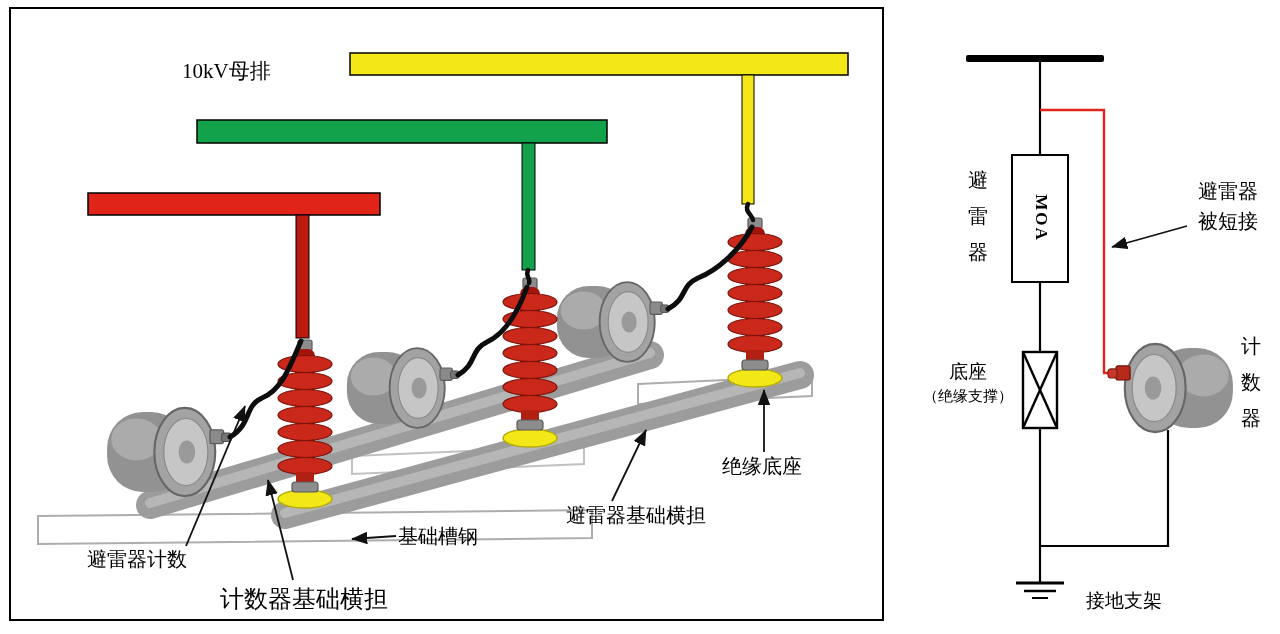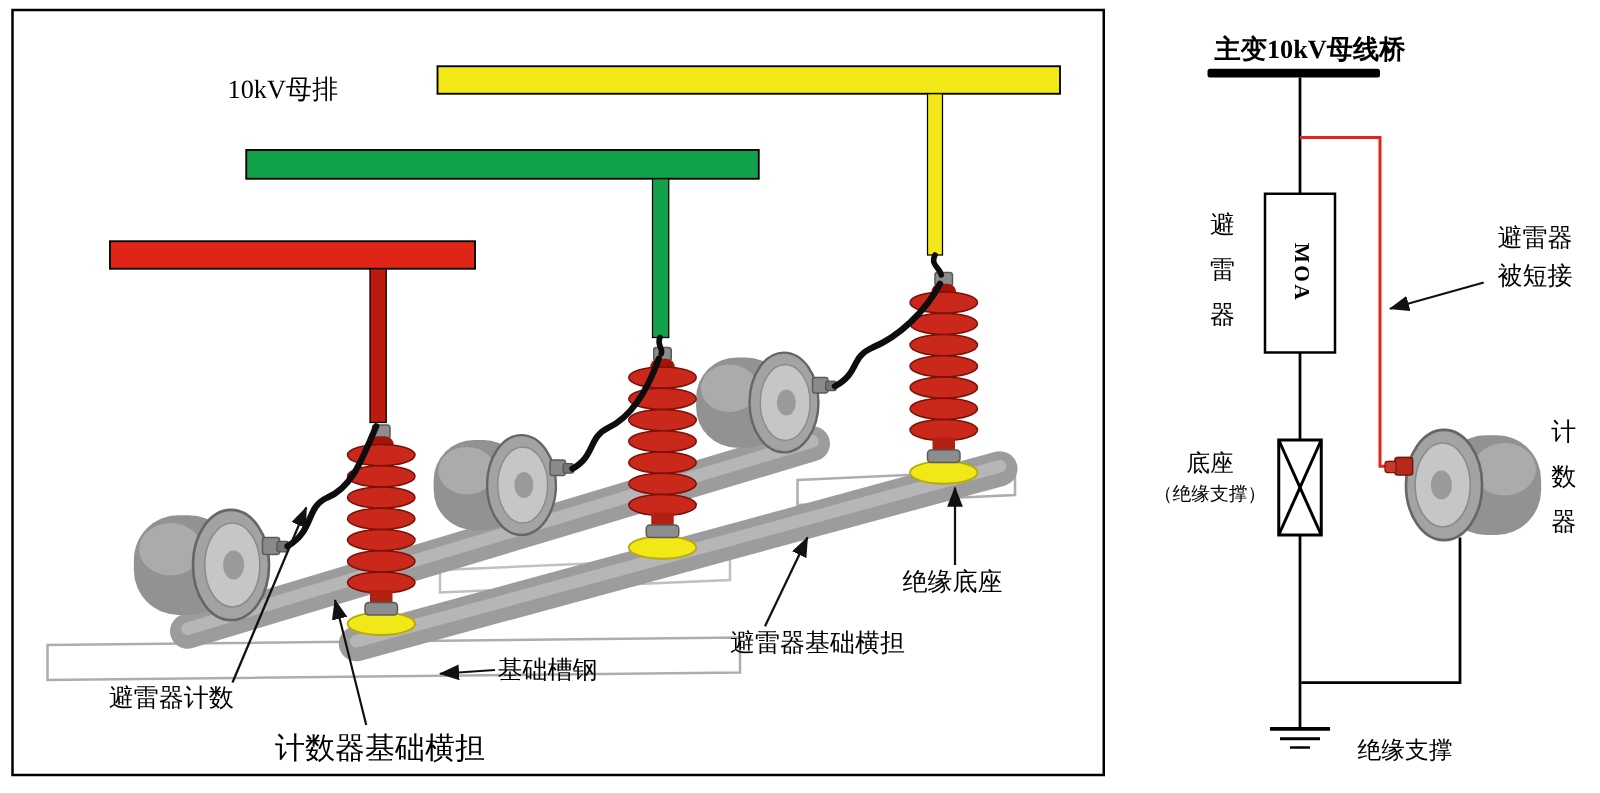--- a/index.html
+++ b/index.html
@@ -160,37 +160,36 @@
 
 
   <div class="lbl center multi" style="left:62px; top:544px; width:150px; font-size:20px; line-height:30px;">
     <div>避雷器计数</div>
   </div>
 
   <div class="lbl" style="left:220px; top:584px; font-size:24px;">计数器基础横担</div>
 
   <div class="lbl" style="left:398px; top:524px; font-size:20px;">基础槽钢</div>
 
-  <div class="lbl" style="left:584px; top:503px; font-size:20px;text-align:center;">避雷器基础横担</div>
+  <div class="lbl" style="left:566px; top:503px; font-size:20px;text-align:center;">避雷器基础横担</div>
 
   <div class="lbl" style="left:722px; top:454px; font-size:20px;">绝缘底座</div>
 
-  <div class="lbl center" style="left:938px; top:26px; width:220px; font-size:21px; font-weight:700;">主变10kV母线桥</div>
 
   <div class="vlabel" style="left:965px; top:162px;">避雷器</div>
 
   <div class="moa">MOA</div>
 
   <div class="lbl center multi" style="left:1180px; top:176px; width:96px; font-size:20px; line-height:30px;">
     <div>避雷器</div>
     <div>被短接</div>
   </div>
 
   <div class="lbl center multi" style="left:916px; top:360px; width:104px;">
     <div style="font-size:19px;">底座</div>
     <div style="font-size:15px; margin-top:3px;">（绝缘支撑）</div>
   </div>
 
   <div class="vlabel" style="left:1238px; top:328px;text-align:center;">计数器</div>
 
-  <div class="lbl" style="left:1086px; top:589px; font-size:19px;">绝缘支撑</div>
+  <div class="lbl" style="left:1086px; top:589px; font-size:19px;">接地支架</div>
 
 </div>
 
 </body></html>

